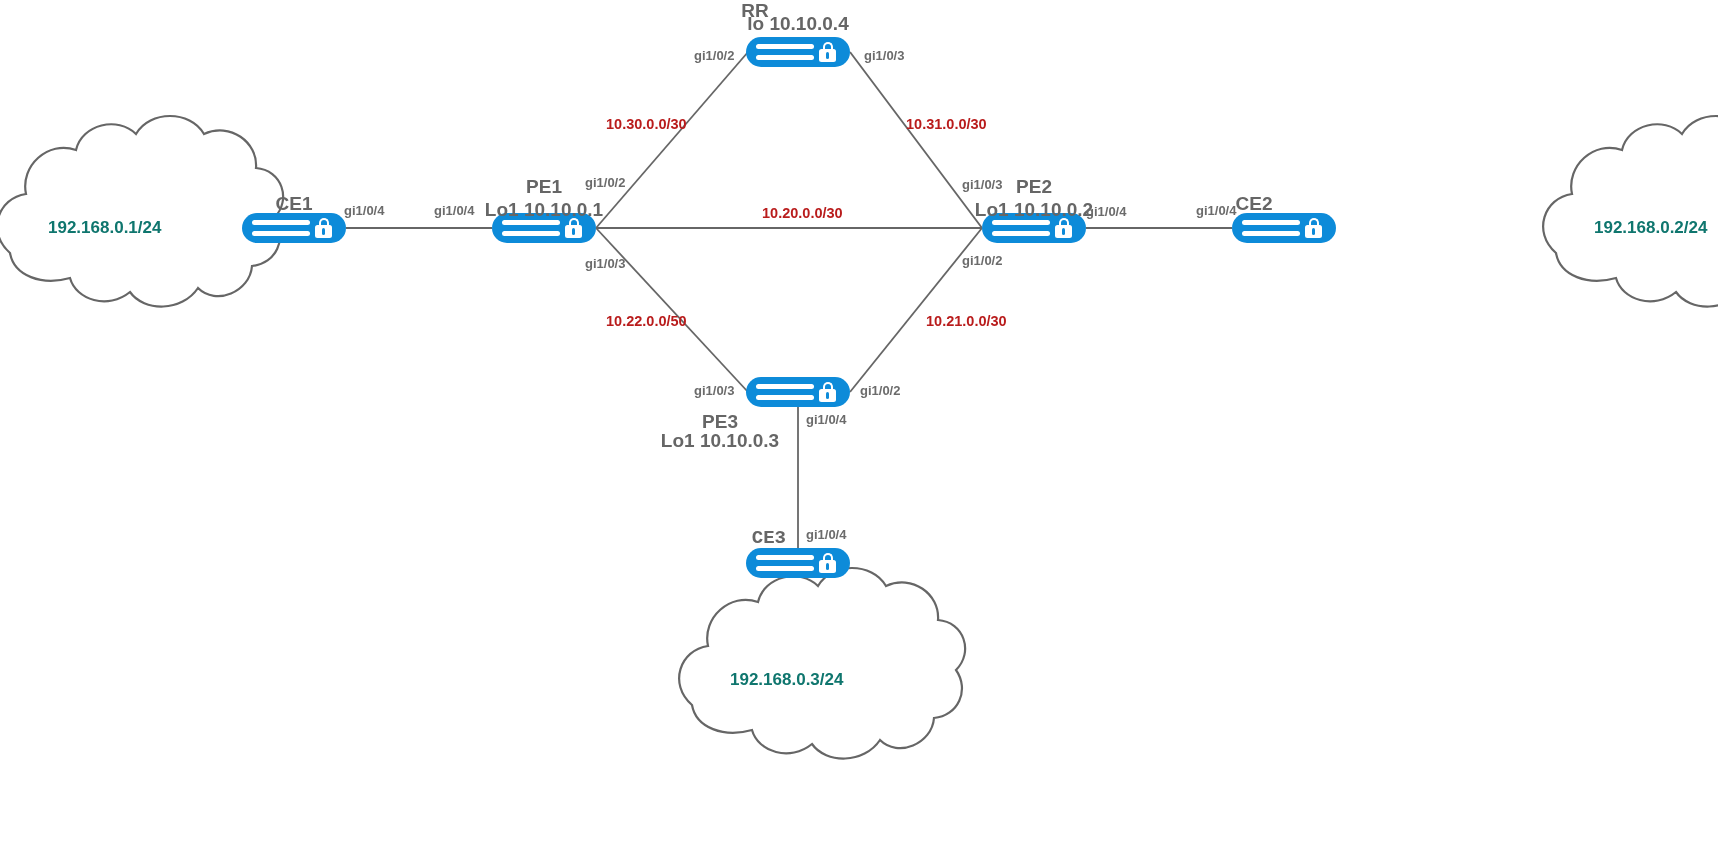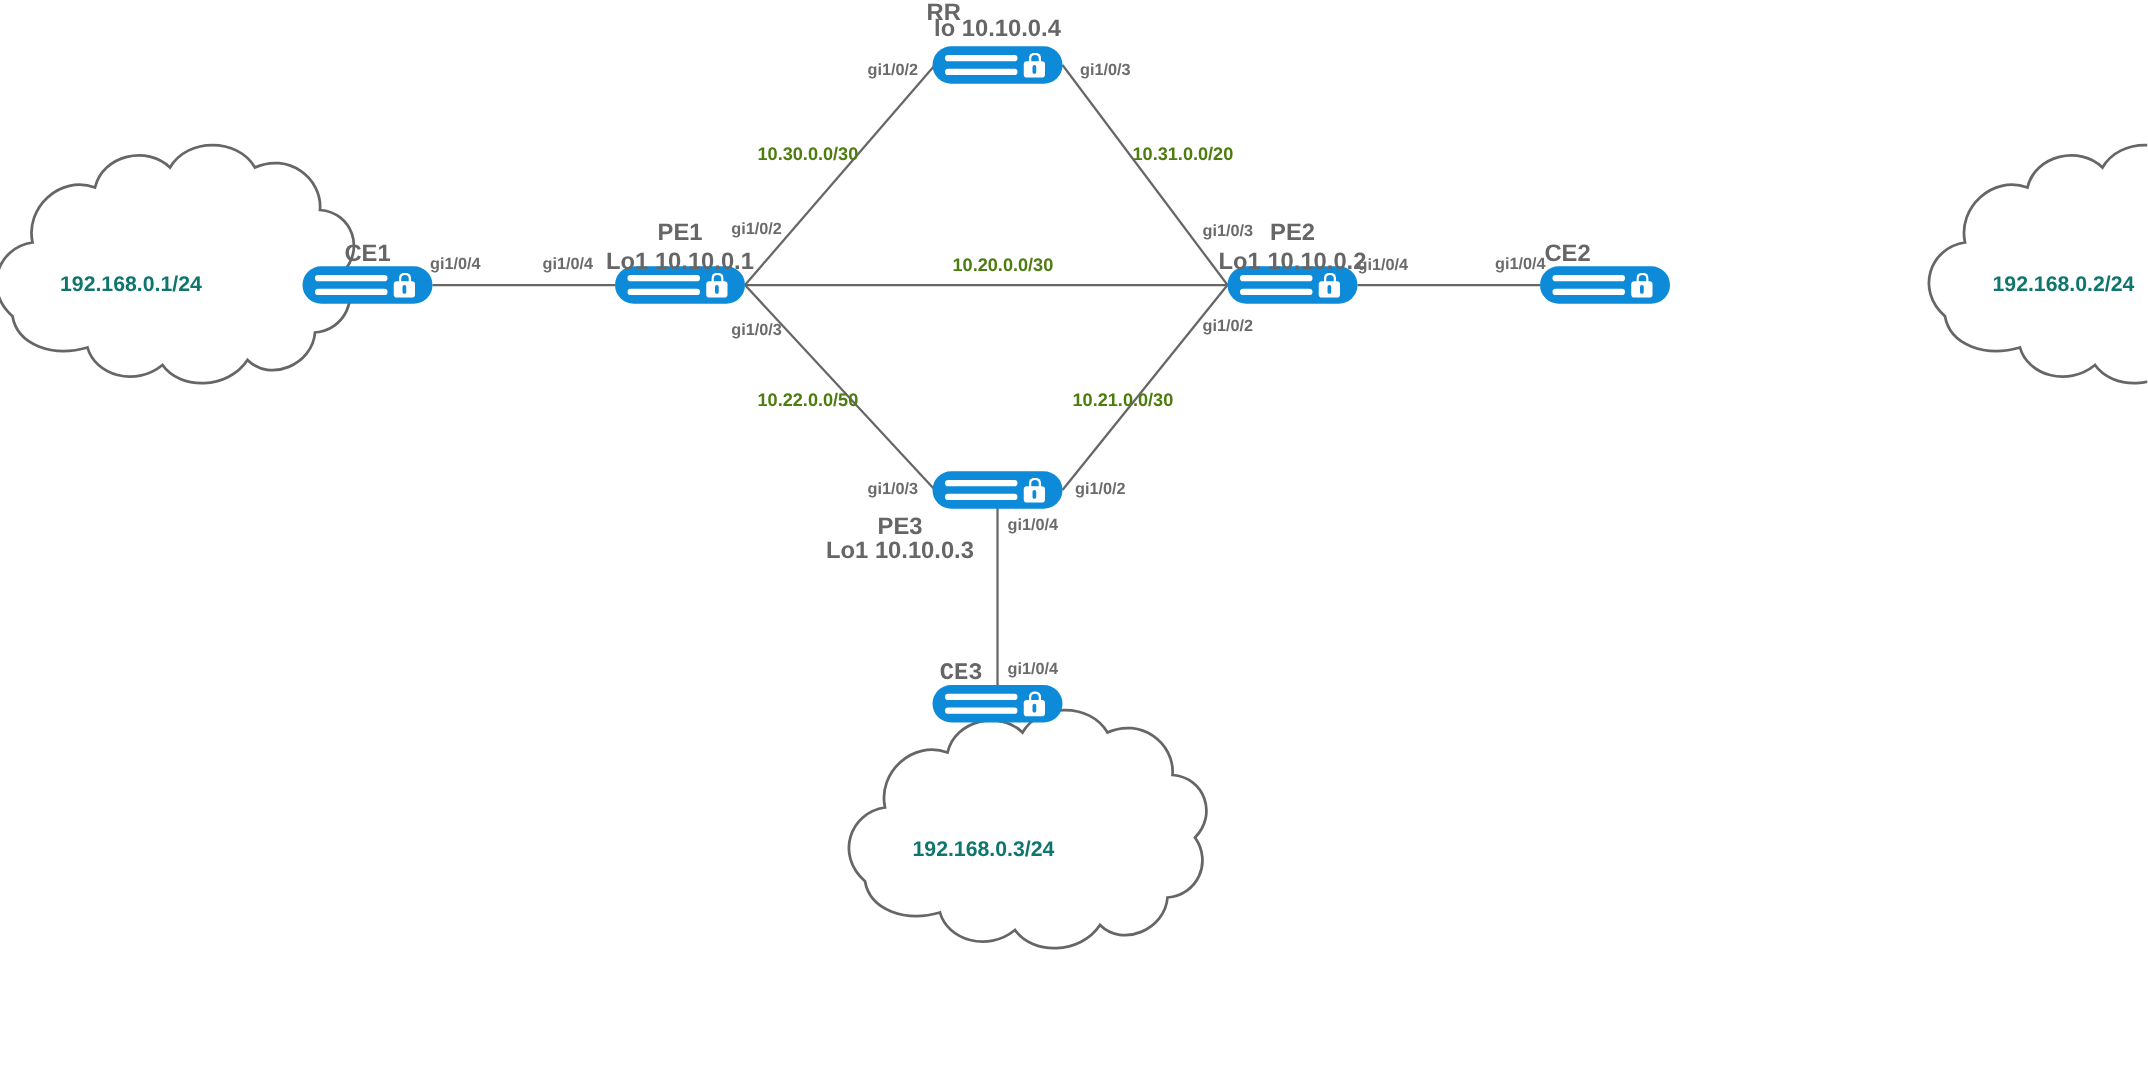--- a/index.html
+++ b/index.html
@@ -99,21 +99,21 @@
   .iface-label {
     font-size: 13px;
     font-weight: bold;
     line-height: 15px;
     color: #6b6b6b;
   }
   .subnet-label {
     font-size: 14.5px;
     font-weight: bold;
     line-height: 17px;
-    color: #4d7c0f;
+    color: #b91c1c;
   }
   .cloud-label {
     font-size: 17px;
     font-weight: bold;
     color: #0f766e;
     text-align: left;
     white-space: nowrap;
   }
 </style>
 </head>
@@ -285,18 +285,18 @@
     <div class="lock">
       <div class="shackle"></div>
         <div class="body"></div>
         <div class="keyhole"></div>
     </div>
   </div>
   <div class="label node-label" style="left:700px; top:527px; width:86px; text-align:right;font-family:Liberation Mono, monospace;">CE3</div>
   <div class="label iface-label" style="left:806px; top:527px;">gi1/0/4</div>
 
   <div class="label subnet-label" style="left:606px; top:116px;">10.30.0.0/30</div>
-  <div class="label subnet-label" style="left:906px; top:116px;">10.31.0.0/20</div>
+  <div class="label subnet-label" style="left:906px; top:116px;">10.31.0.0/30</div>
   <div class="label subnet-label" style="left:762px; top:205px;">10.20.0.0/30</div>
   <div class="label subnet-label" style="left:606px; top:313px;">10.22.0.0/50</div>
-  <div class="label subnet-label" style="left:858px; top:313px;">10.21.0.0/30</div>
+  <div class="label subnet-label" style="left:926px; top:313px;">10.21.0.0/30</div>
 
 </div>
 
 </body></html>

